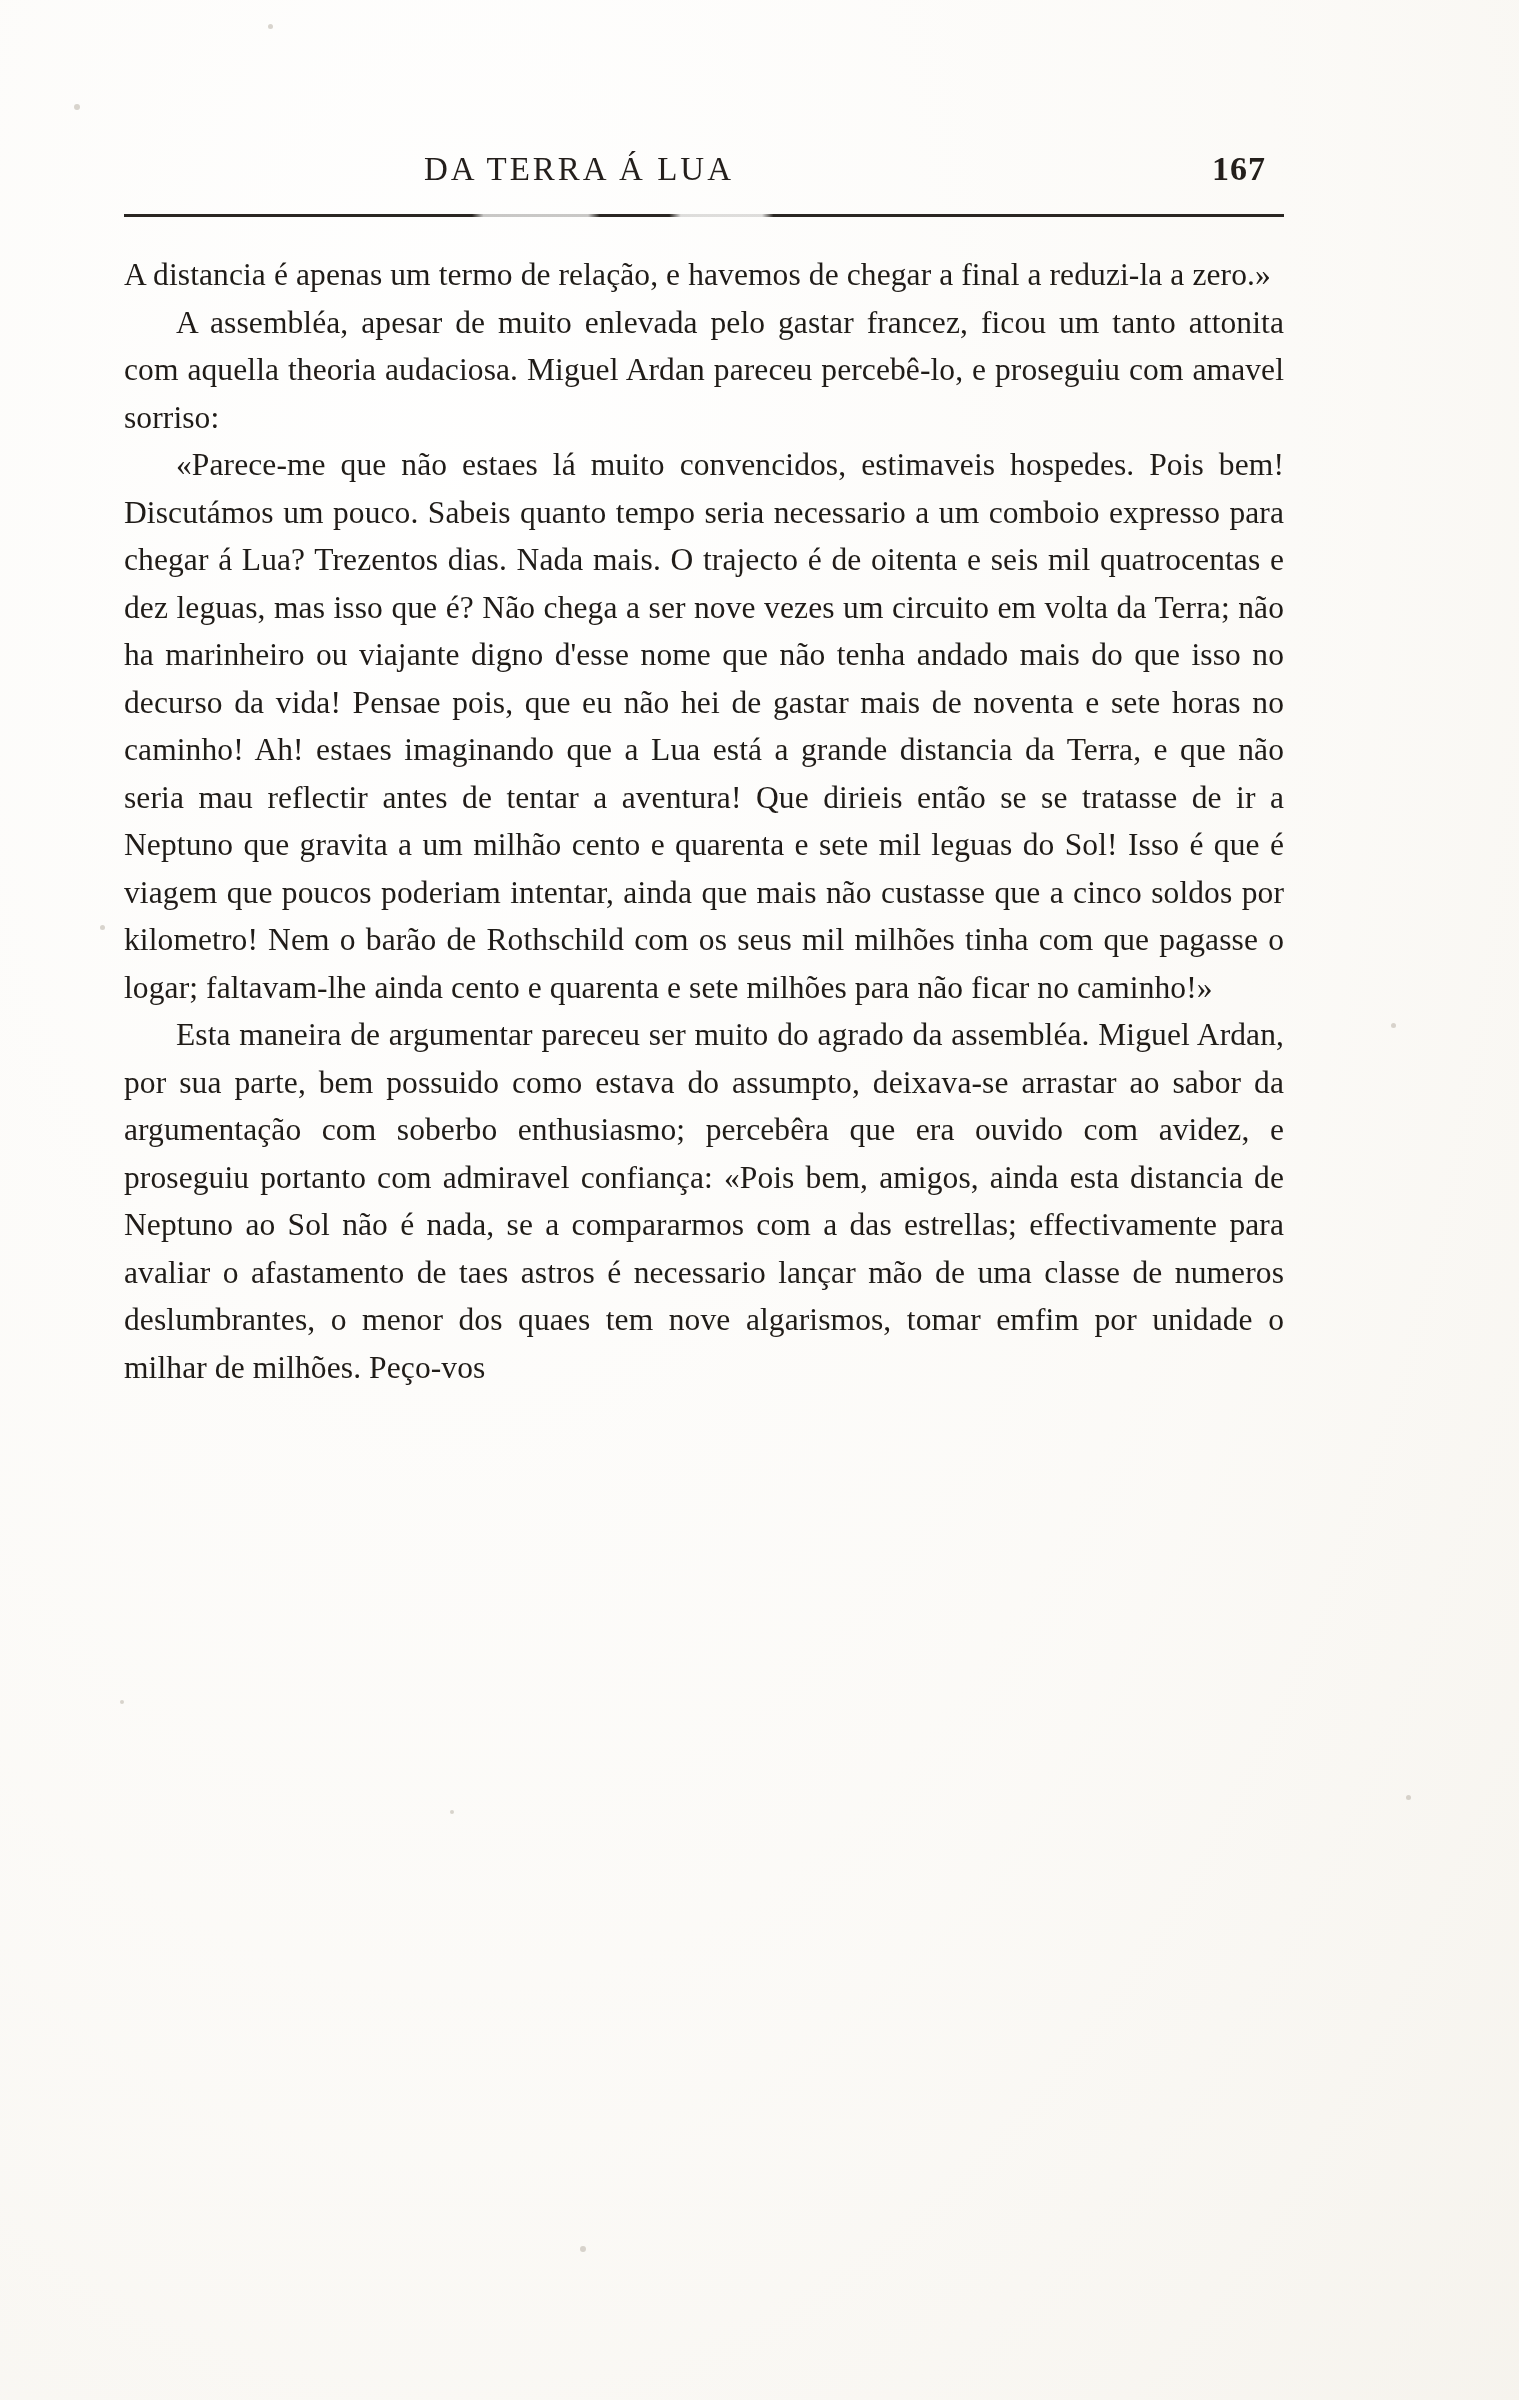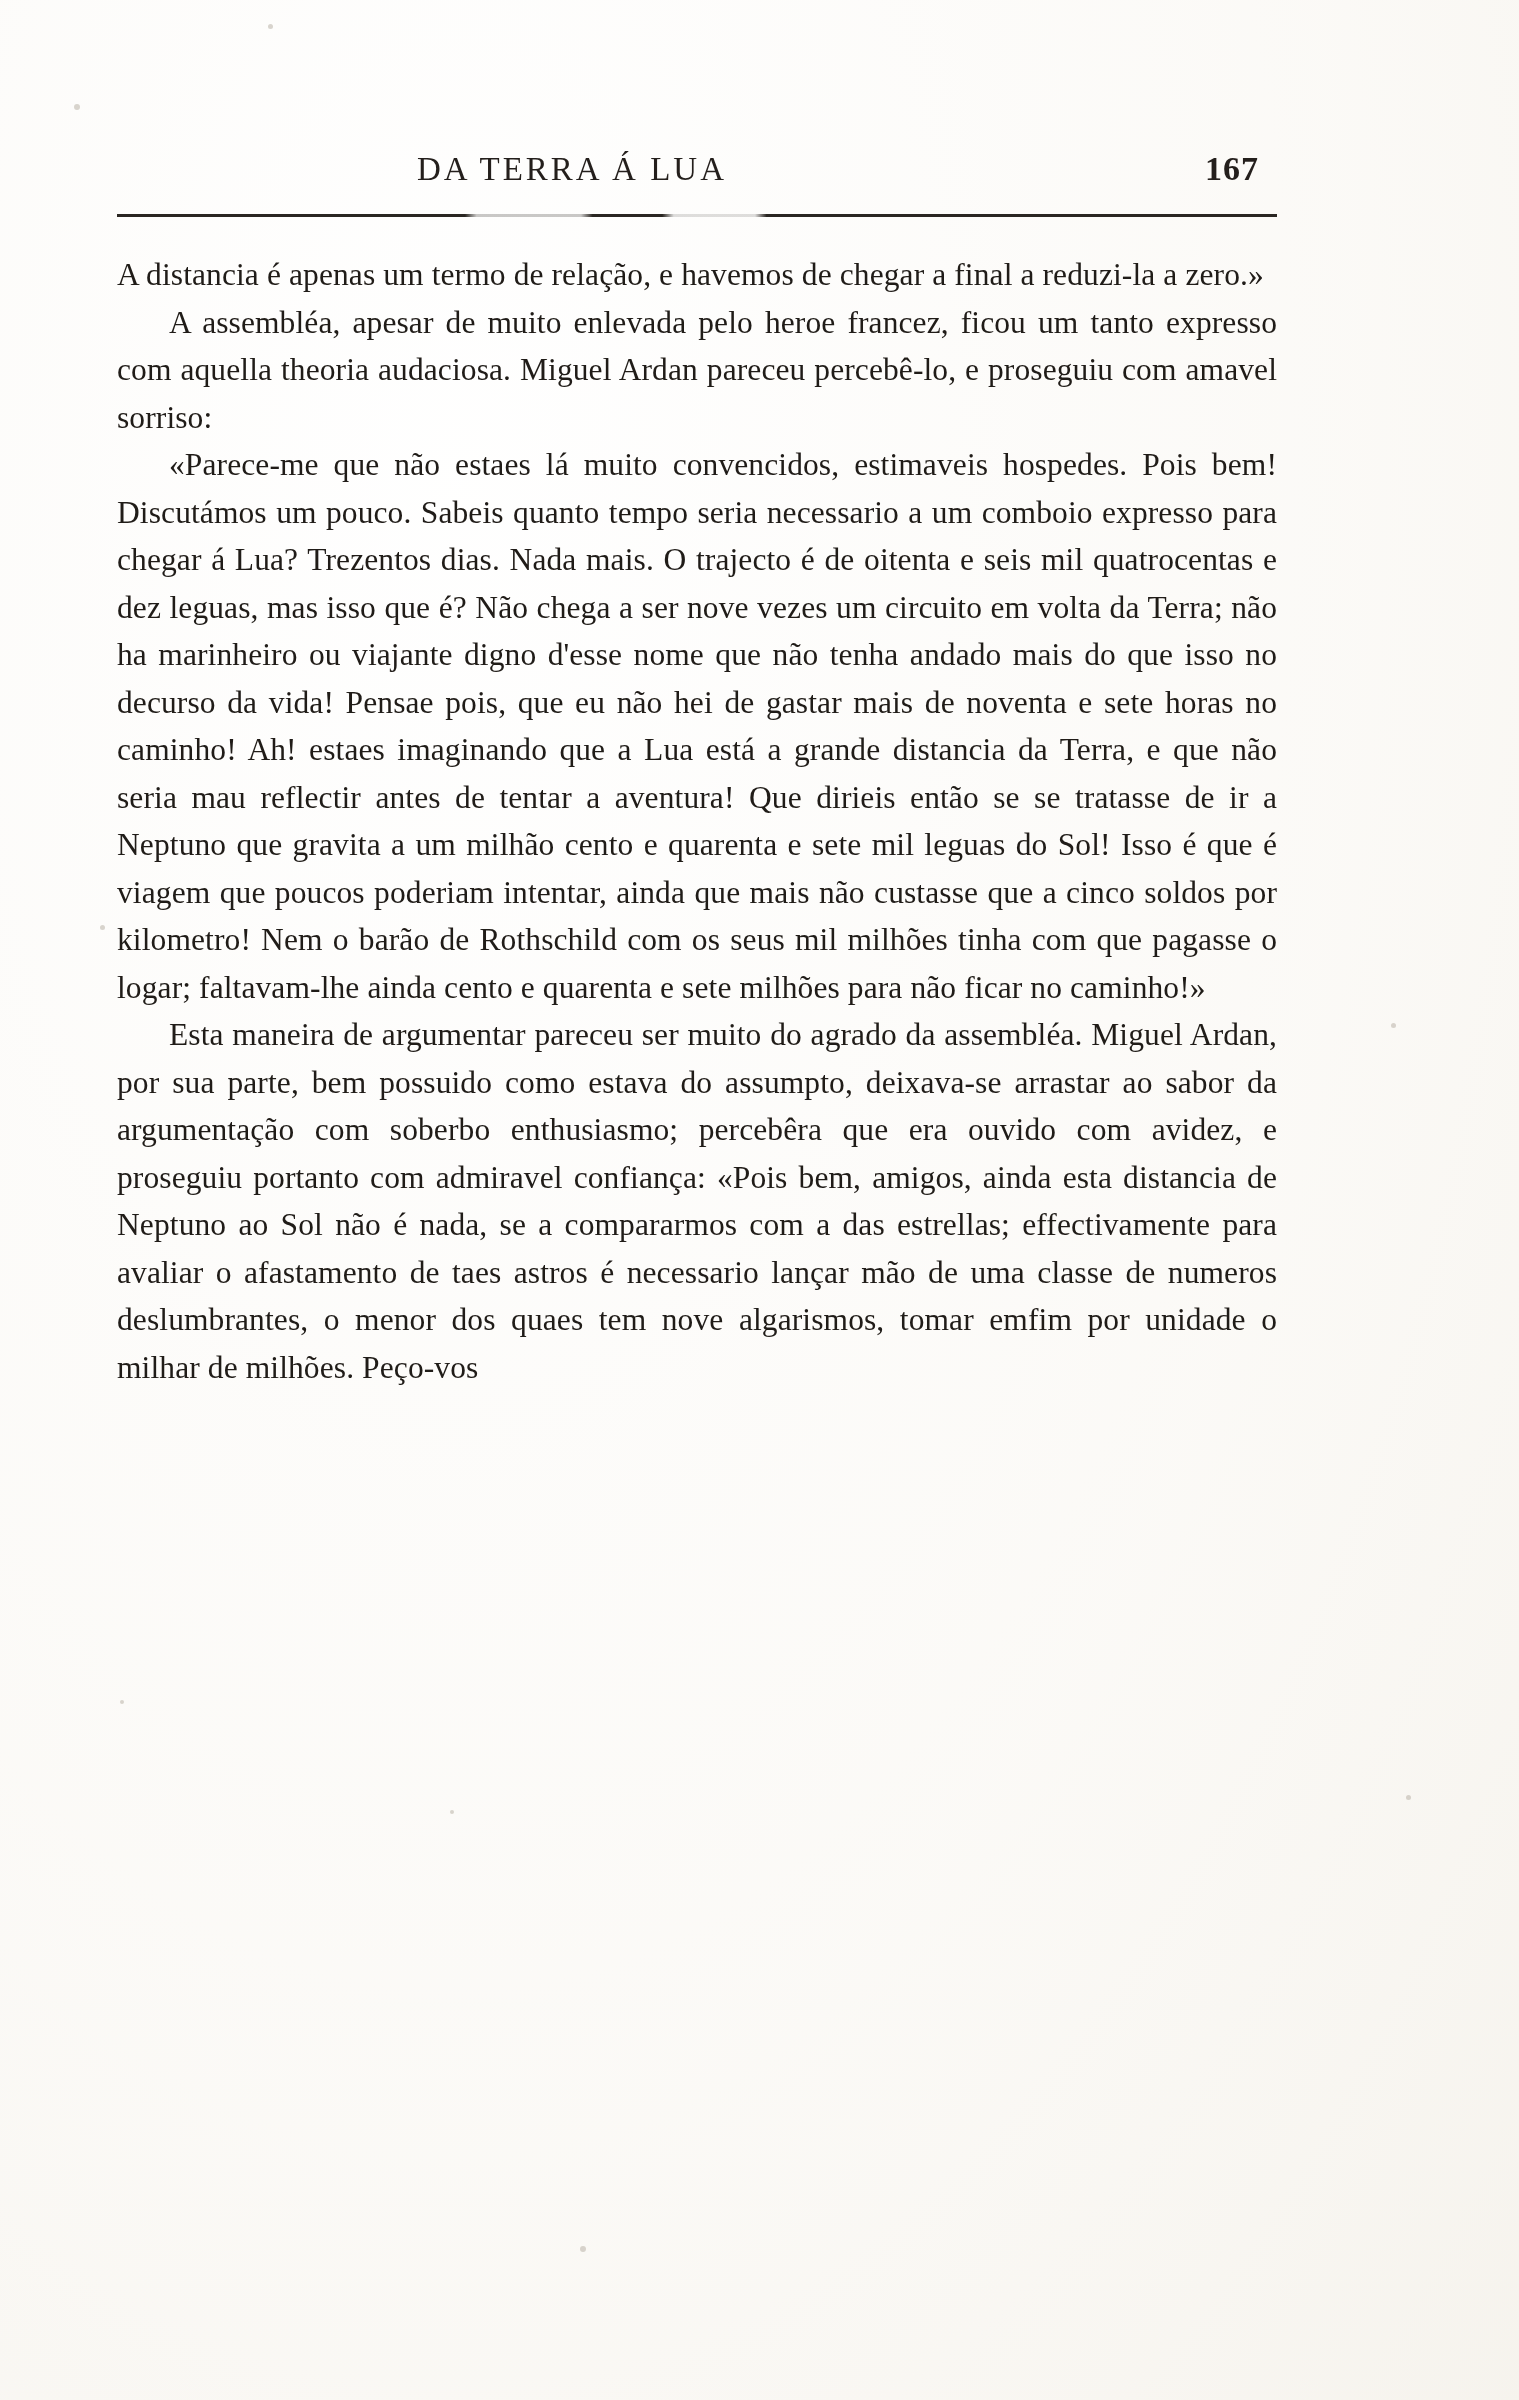--- a/index.html
+++ b/index.html
@@ -22,21 +22,21 @@
   }
   .paper-tint {
     position: absolute;
     inset: 0;
     background:
       radial-gradient(ellipse at 30% 20%, rgba(255,255,255,0.9) 0%, rgba(250,248,244,0.6) 60%, rgba(244,241,234,0.8) 100%);
     pointer-events: none;
   }
   .content {
     position: absolute;
-    left: 117px;
+    left: 124px;
     top: 150px;
     width: 1160px;
   }
   .header {
     display: flex;
     align-items: baseline;
     justify-content: space-between;
     padding: 0 18px 0 300px;
   }
   .running-title {
@@ -114,19 +114,19 @@
 
     <div class="header">
       <div class="running-title">DA TERRA Á LUA</div>
       <div class="folio">167</div>
     </div>
 
     <div class="rule"></div>
 
     <div class="body-text">
       <p class="no-indent">A distancia é apenas um termo de relação, e havemos de chegar a final a reduzi-la a zero.»</p>
-      <p>A assembléa, apesar de muito enlevada pelo heroe francez, ficou um tanto expresso com aquella theoria audaciosa. Miguel Ardan pareceu percebê-lo, e proseguiu com amavel sorriso:</p>
+      <p>A assembléa, apesar de muito enlevada pelo gastar francez, ficou um tanto attonita com aquella theoria audaciosa. Miguel Ardan pareceu percebê-lo, e proseguiu com amavel sorriso:</p>
       <p>«Parece-me que não estaes lá muito convencidos, estimaveis hospedes. Pois bem! Discutámos um pouco. Sabeis quanto tempo seria necessario a um comboio expresso para chegar á Lua? Trezentos dias. Nada mais. O trajecto é de oitenta e seis mil quatrocentas e dez leguas, mas isso que é? Não chega a ser nove vezes um circuito em volta da Terra; não ha marinheiro ou viajante digno d'esse nome que não tenha andado mais do que isso no decurso da vida! Pensae pois, que eu não hei de gastar mais de noventa e sete horas no caminho! Ah! estaes imaginando que a Lua está a grande distancia da Terra, e que não seria mau reflectir antes de tentar a aventura! Que dirieis então se se tratasse de ir a Neptuno que gravita a um milhão cento e quarenta e sete mil leguas do Sol! Isso é que é viagem que poucos poderiam intentar, ainda que mais não custasse que a cinco soldos por kilometro! Nem o barão de Rothschild com os seus mil milhões tinha com que pagasse o logar; faltavam-lhe ainda cento e quarenta e sete milhões para não ficar no caminho!»</p>
       <p>Esta maneira de argumentar pareceu ser muito do agrado da assembléa. Miguel Ardan, por sua parte, bem possuido como estava do assumpto, deixava-se arrastar ao sabor da argumentação com soberbo enthusiasmo; percebêra que era ouvido com avidez, e proseguiu portanto com admiravel confiança: «Pois bem, amigos, ainda esta distancia de Neptuno ao Sol não é nada, se a compararmos com a das estrellas; effectivamente para avaliar o afastamento de taes astros é necessario lançar mão de uma classe de numeros deslumbrantes, o menor dos quaes tem nove algarismos, tomar emfim por unidade o milhar de milhões. Peço-vos</p>
     </div>
 
   </div>
 </div>
 
 </body></html>

